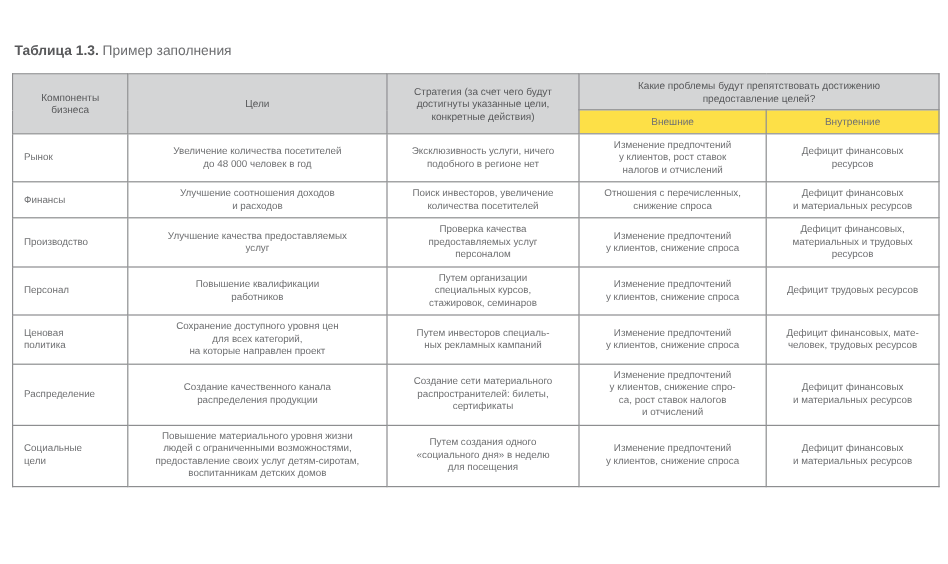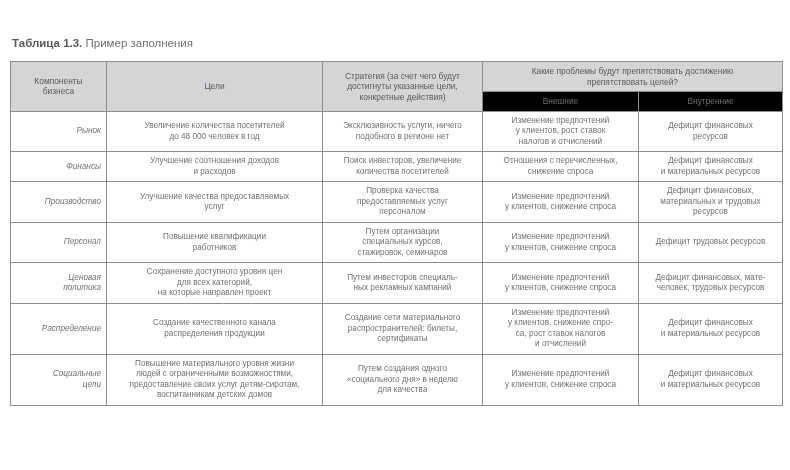--- a/index.html
+++ b/index.html
@@ -55,29 +55,28 @@
     color: #6f7072;
     word-wrap: break-word;
   }
   table.tbl thead th {
     background: #d4d5d6;
     color: #58595b;
     font-size: 8.4px;
     line-height: 10.6px;
   }
   table.tbl thead th.hdr-sub {
-    background: #000000;
+    background: #fde047;
     color: #6f7072;
     font-size: 8.4px;
   }
   table.tbl tbody td.rowlabel {
-    text-align: right;
+    text-align: left;
     padding-left: 9px;
     color: #6f7072;
-    font-style: italic;
   }
   col.c1 { width: 96px; }
   col.c2 { width: 216px; }
   col.c3 { width: 160px; }
   col.c4 { width: 156px; }
   col.c5 { width: 144px; }
   .nowrapline { white-space: nowrap; }
 </style>
 </head>
 <body>
@@ -94,21 +93,21 @@
         <col class="c2">
         <col class="c3">
         <col class="c4">
         <col class="c5">
     </colgroup>
     <thead>
       <tr>
         <th rowspan="2"><span class="nowrapline">Компоненты</span><br><span class="nowrapline">бизнеса</span></th>
         <th rowspan="2">Цели</th>
         <th rowspan="2"><span class="nowrapline">Стратегия (за счет чего будут</span><br><span class="nowrapline">достигнуты указанные цели,</span><br><span class="nowrapline">конкретные действия)</span></th>
-        <th colspan="2"><span class="nowrapline">Какие проблемы будут препятствовать достижению</span><br><span class="nowrapline">препятствовать целей?</span></th>
+        <th colspan="2"><span class="nowrapline">Какие проблемы будут препятствовать достижению</span><br><span class="nowrapline">предоставление целей?</span></th>
       </tr>
       <tr>
         <th class="hdr-sub">Внешние</th>
         <th class="hdr-sub">Внутренние</th>
       </tr>
     </thead>
     <tbody id="tbody">
         <tr>
           <td class="rowlabel"><span class="nowrapline">Рынок</span></td>
           <td><span class="nowrapline">Увеличение количества посетителей</span><br><span class="nowrapline">до 48 000 человек в год</span></td>
@@ -147,20 +146,20 @@
         <tr>
           <td class="rowlabel"><span class="nowrapline">Распределение</span></td>
           <td><span class="nowrapline">Создание качественного канала</span><br><span class="nowrapline">распределения продукции</span></td>
           <td><span class="nowrapline">Создание сети материального</span><br><span class="nowrapline">распространителей: билеты,</span><br><span class="nowrapline">сертификаты</span></td>
           <td><span class="nowrapline">Изменение предпочтений</span><br><span class="nowrapline">у клиентов, снижение спро-</span><br><span class="nowrapline">са, рост ставок налогов</span><br><span class="nowrapline">и отчислений</span></td>
           <td><span class="nowrapline">Дефицит финансовых</span><br><span class="nowrapline">и материальных ресурсов</span></td>
         </tr>
         <tr>
           <td class="rowlabel"><span class="nowrapline">Социальные</span><br><span class="nowrapline">цели</span></td>
           <td><span class="nowrapline">Повышение материального уровня жизни</span><br><span class="nowrapline">людей с ограниченными возможностями,</span><br><span class="nowrapline">предоставление своих услуг детям-сиротам,</span><br><span class="nowrapline">воспитанникам детских домов</span></td>
-          <td><span class="nowrapline">Путем создания одного</span><br><span class="nowrapline">«социального дня» в неделю</span><br><span class="nowrapline">для качества</span></td>
+          <td><span class="nowrapline">Путем создания одного</span><br><span class="nowrapline">«социального дня» в неделю</span><br><span class="nowrapline">для посещения</span></td>
           <td><span class="nowrapline">Изменение предпочтений</span><br><span class="nowrapline">у клиентов, снижение спроса</span></td>
           <td><span class="nowrapline">Дефицит финансовых</span><br><span class="nowrapline">и материальных ресурсов</span></td>
         </tr>
       </tbody>
   </table>
 
 </div>
 
 </body></html>

